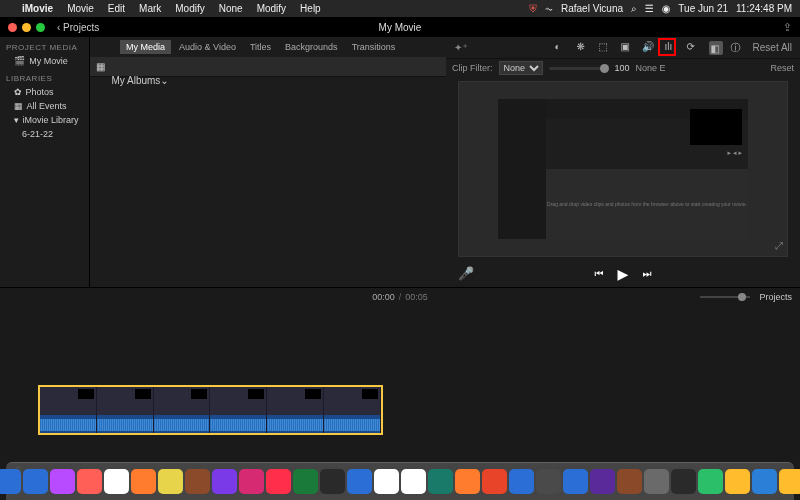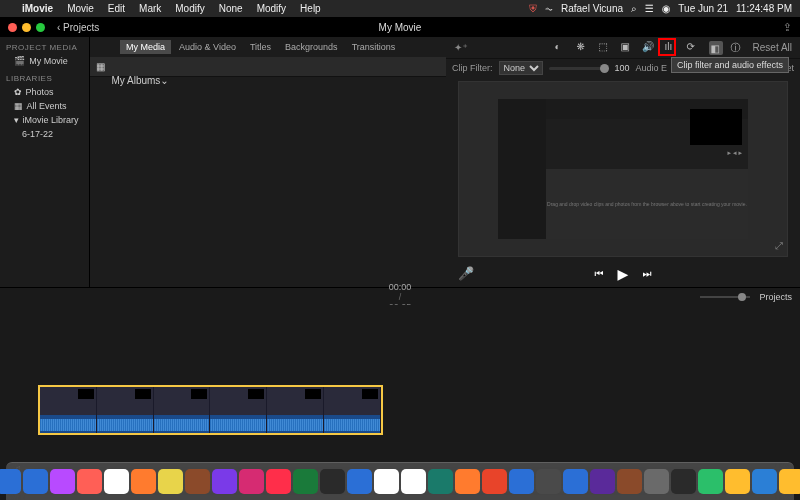--- a/index.html
+++ b/index.html
@@ -40,21 +40,21 @@
 .preview { flex:1; margin:4px 12px; background:#2a2a2a; border:1px solid #333; display:flex; align-items:center; justify-content:center; position:relative; overflow:hidden; }
 .mini-ui { width:250px; height:140px; background:#1e1e1e; position:relative; }
 .mini-sidebar { position:absolute; left:0; top:0; width:48px; height:100%; background:#191919; }
 .mini-top { position:absolute; left:48px; right:0; top:0; height:20px; background:#1b1b1b; }
 .mini-thumb { position:absolute; right:6px; top:10px; width:52px; height:36px; background:#000; }
 .mini-body { position:absolute; left:48px; right:0; bottom:0; height:70px; background:#2b2b2b; display:flex; align-items:center; justify-content:center; }
 .mini-body span { font-size:5px; color:#777; }
 .playback { height:26px; display:flex; align-items:center; justify-content:center; gap:14px; }
 .play-icon { color:#fff; fill:#fff; cursor:pointer; }
 .fs { position:absolute; right:-2px; bottom:0; color:#888; font-size:10px; }
-.time-row { height:18px; background:#1a1a1a; display:flex; align-items:center; justify-content:center; font-size:9px; color:#aaa; position:relative; border-top:1px solid #000;flex-direction:column; }
+.time-row { height:18px; background:#1a1a1a; display:flex; align-items:center; justify-content:center; font-size:9px; color:#aaa; position:relative; border-top:1px solid #000; }
 .time-row .settings { position:absolute; right:8px; color:#ccc; }
 .time-row .zoom { position:absolute; right:50px; width:50px; height:2px; background:#444; }
 .time-row .zoom .k { position:absolute; right:4px; top:-3px; width:8px; height:8px; background:#888; border-radius:50%; }
 .timeline { height:177px; background:#1a1a1a; position:relative; }
 .clip-select { position:absolute; left:38px; top:80px; width:345px; height:50px; border:2px solid #f6c844; background:#2a2a3a; display:flex; }
 .clip-seg { flex:1; border-right:1px solid #1a1a2a; position:relative; background:linear-gradient(#2a2a3a 0 60%,#1a4a8a 60% 100%); }
 .clip-seg::before { content:""; position:absolute; top:2px; right:2px; width:16px; height:10px; background:#000; }
 .audio-wave { position:absolute; left:0; right:0; bottom:2px; height:12px; background:repeating-linear-gradient(90deg,#2a7acc 0 1px,#4a9ae8 1px 2px); opacity:0.8; }
 .dock { position:absolute; bottom:0; left:0; right:0; height:38px; background:rgba(200,200,200,0.25); display:flex; align-items:center; justify-content:center; gap:2px; padding:0 10px; backdrop-filter:blur(10px); border-top:1px solid rgba(255,255,255,0.15); border-radius:6px 6px 0 0; margin:0 6px; }
 .dock-icon { width:25px; height:25px; border-radius:5px; flex-shrink:0; }
@@ -113,21 +113,21 @@
       </div>
     <div class="tree-item">
         <span>▦</span>
         <span>All Events</span>
       </div>
     <div class="tree-item">
         <span>▾</span>
         <span>iMovie Library</span>
       </div>
     <div class="tree-item indent">
-        <span>6-17-22</span>
+        <span>6-21-22</span>
       </div>
   </div>
 
   <div class="midcol">
     <div class="tabs">
       <span class="tab active">My Media</span>
       <span class="tab">Audio &amp; Video</span>
       <span class="tab">Titles</span>
       <span class="tab">Backgrounds</span>
       <span class="tab">Transitions</span>
@@ -148,30 +148,29 @@
         <span class="insp-icon">⬚</span>
         <span class="insp-icon">▣</span>
         <span class="insp-icon">🔊</span>
         <span class="insp-icon">ılı</span>
         <span class="insp-icon">⟳</span>
         <span class="insp-icon" style="background:#555;padding:2px;border-radius:2px">◧</span>
         <span class="insp-icon">ⓘ</span>
         <span class="reset-all">Reset All</span>
       </div>
       <div class="highlight-box" style="left:212px;top:1px"></div>
-      <div class="tooltip" style="left:225px;top:20px">Clip filter and audio effects</div>
     </div>
     <div class="filter-row">
       <span style="color:#999">Clip Filter:</span>
       <select><option>None</option></select>
       <div class="slider">
           <div class="knob"></div>
         </div>
       <span>100</span>
-      <span style="color:#999">Audio E</span>
+      <span style="color:#999">None E</span>
       <span style="margin-left:auto;color:#999">Reset</span>
     </div>
     <div class="preview">
       <div class="mini-ui">
         <div class="mini-sidebar"></div>
         <div class="mini-top"></div>
         <div class="mini-thumb"></div>
         <div style="position:absolute;right:6px;top:50px;font-size:7px;color:#888">▸ ◂ ▸</div>
         <div class="mini-body">
             <span>Drag and drop video clips and photos from the browser above to start creating your movie.</span>

